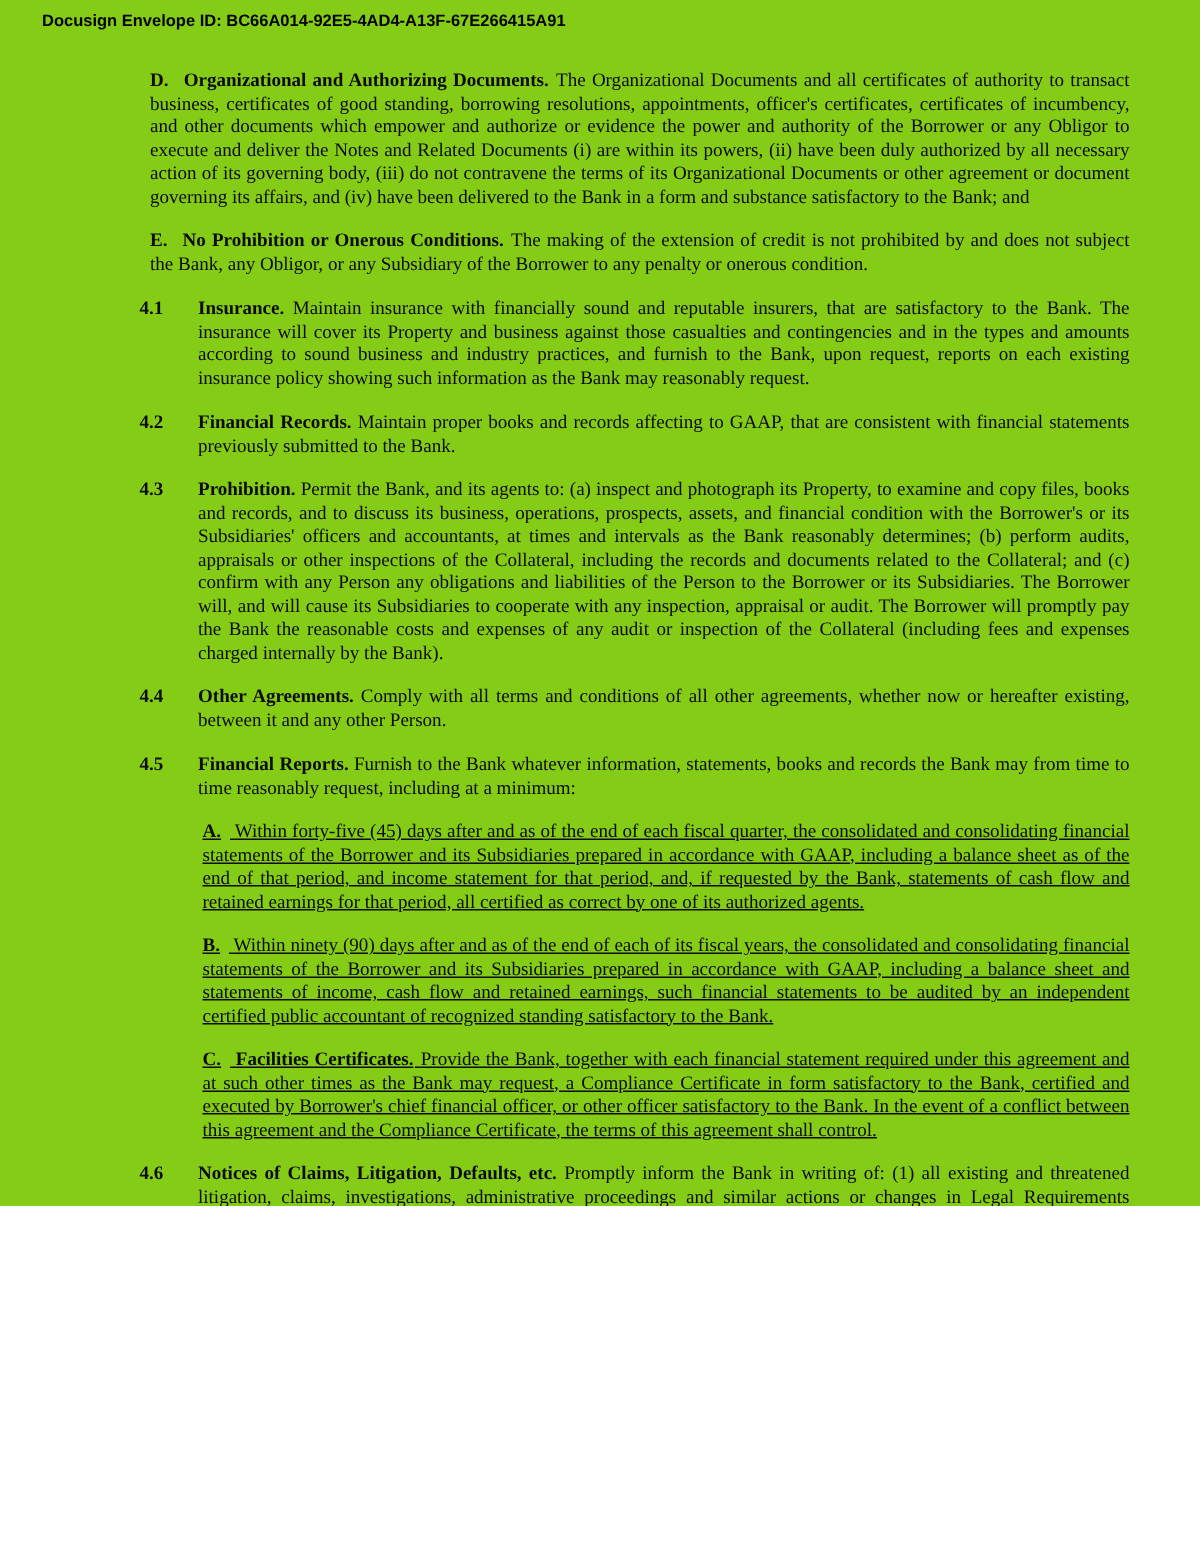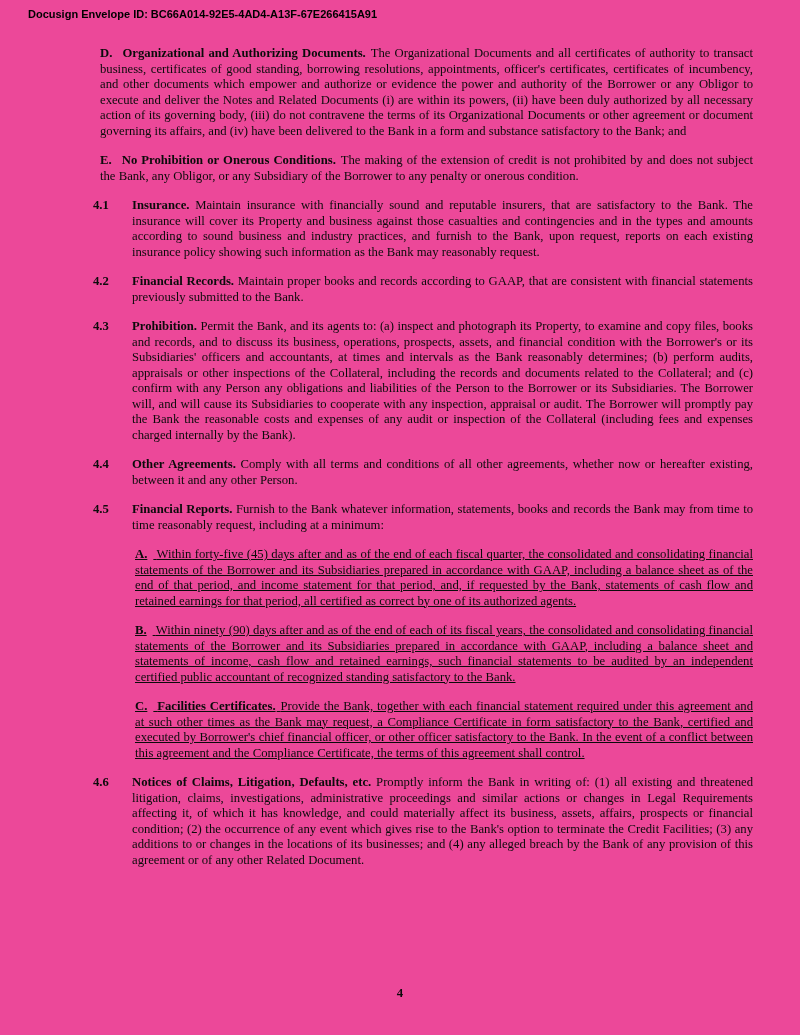--- a/index.html
+++ b/index.html
@@ -1,20 +1,20 @@
 <!DOCTYPE html>
 <html><head>
 <meta charset="utf-8">
 <style>
   html, body { margin: 0; padding: 0; background: #ffffff; }
   .page {
     position: relative;
     width: 800px;
-    height: 1035px;
-    background: #ec4899;
+    height: 804px;
+    background: #84cc16;
     overflow: hidden;
     font-family: "Liberation Serif", "DejaVu Serif", serif;
     font-size: 12.7px;
     line-height: 15.5px;
     color: #0b0b0b;
   }
   .docusign-header {
     position: absolute;
     left: 28px;
     top: 7px;
@@ -99,21 +99,21 @@
 
     <div class="subsection">
       <span class="num">4.1</span>
       <span class="b title">Insurance.</span>
       <span>Maintain insurance with financially sound and reputable insurers, that are satisfactory to the Bank. The insurance will cover its Property and business against those casualties and contingencies and in the types and amounts according to sound business and industry practices, and furnish to the Bank, upon request, reports on each existing insurance policy showing such information as the Bank may reasonably request.</span>
     </div>
 
     <div class="subsection">
       <span class="num">4.2</span>
       <span class="b title">Financial Records.</span>
-      <span>Maintain proper books and records according to GAAP, that are consistent with financial statements previously submitted to the Bank.</span>
+      <span>Maintain proper books and records affecting to GAAP, that are consistent with financial statements previously submitted to the Bank.</span>
     </div>
 
     <div class="subsection">
       <span class="num">4.3</span>
       <span class="b title">Prohibition.</span>
       <span>Permit the Bank, and its agents to: (a) inspect and photograph its Property, to examine and copy files, books and records, and to discuss its business, operations, prospects, assets, and financial condition with the Borrower's or its Subsidiaries' officers and accountants, at times and intervals as the Bank reasonably determines; (b) perform audits, appraisals or other inspections of the Collateral, including the records and documents related to the Collateral; and (c) confirm with any Person any obligations and liabilities of the Person to the Borrower or its Subsidiaries. The Borrower will, and will cause its Subsidiaries to cooperate with any inspection, appraisal or audit. The Borrower will promptly pay the Bank the reasonable costs and expenses of any audit or inspection of the Collateral (including fees and expenses charged internally by the Bank).</span>
     </div>
 
     <div class="subsection">
       <span class="num">4.4</span>

